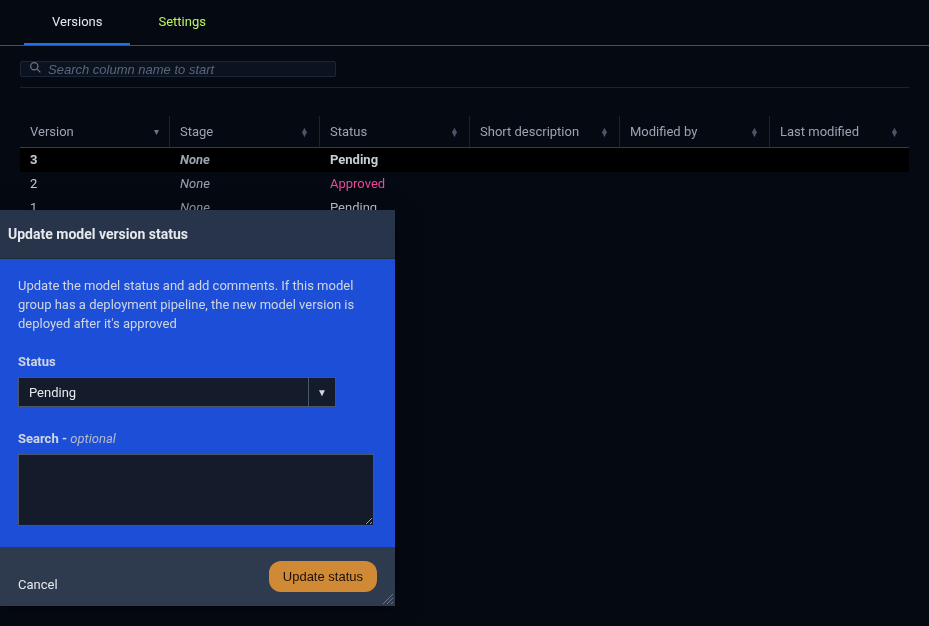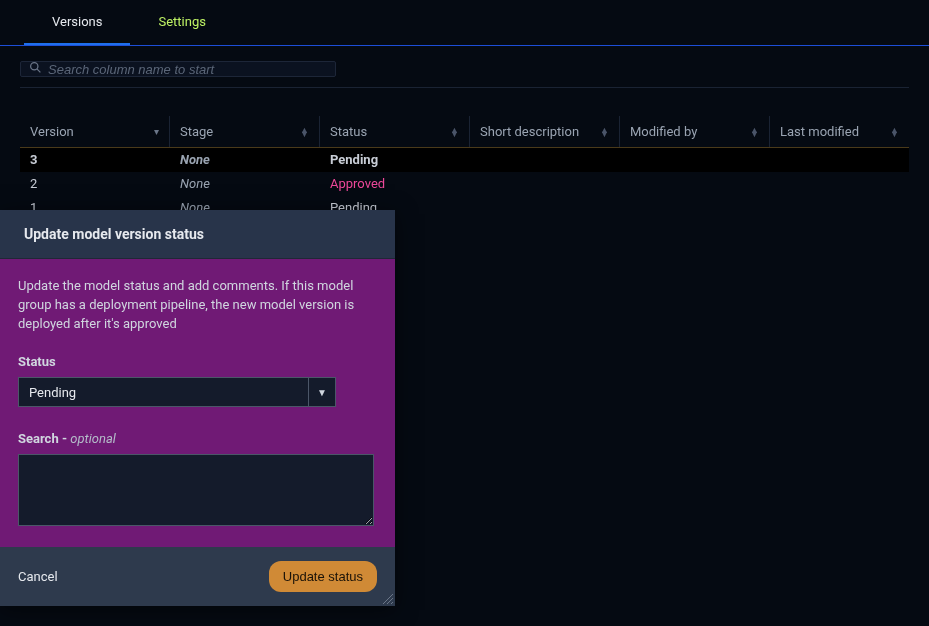--- a/index.html
+++ b/index.html
@@ -104,30 +104,30 @@
     position: absolute;
     left: 0;
     bottom: 20px;
     width: 395px;
     background: #2e3a4d;
     box-shadow: 0 4px 20px rgba(0,0,0,0.5);
     display: flex;
     flex-direction: column;
   }
   .modal-header {
-    padding: 16px 24px;
+    padding: 16px 8px;
     border-bottom: 1px solid #1f2836;
     font-weight: bold;
     color: #e6e9ee;
     font-size: 14px;
     background: #28344a;
   }
   .modal-body {
     padding: 18px;
-    background: #701a75;
+    background: #1d4ed8;
     flex: 1;
   }
   .modal-desc {
     color: #d0d6df;
     line-height: 1.45;
     font-size: 13px;
     margin-bottom: 20px;
   }
   .field-label {
     font-size: 13px;
@@ -175,21 +175,21 @@
     color: #e6e9ee;
     font-family: inherit;
     font-size: 13px;
     padding: 6px 8px;
     resize: both;
   }
 
   .modal-footer {
     display: flex;
     justify-content: space-between;
-    align-items: center;
+    align-items: flex-end;
     padding: 14px 18px;
     background: #2e3a4d;
     position: relative;
   }
   .btn-cancel {
     color: #e6e9ee;
     cursor: pointer;
     font-size: 13px;
   }
   .btn-primary {

